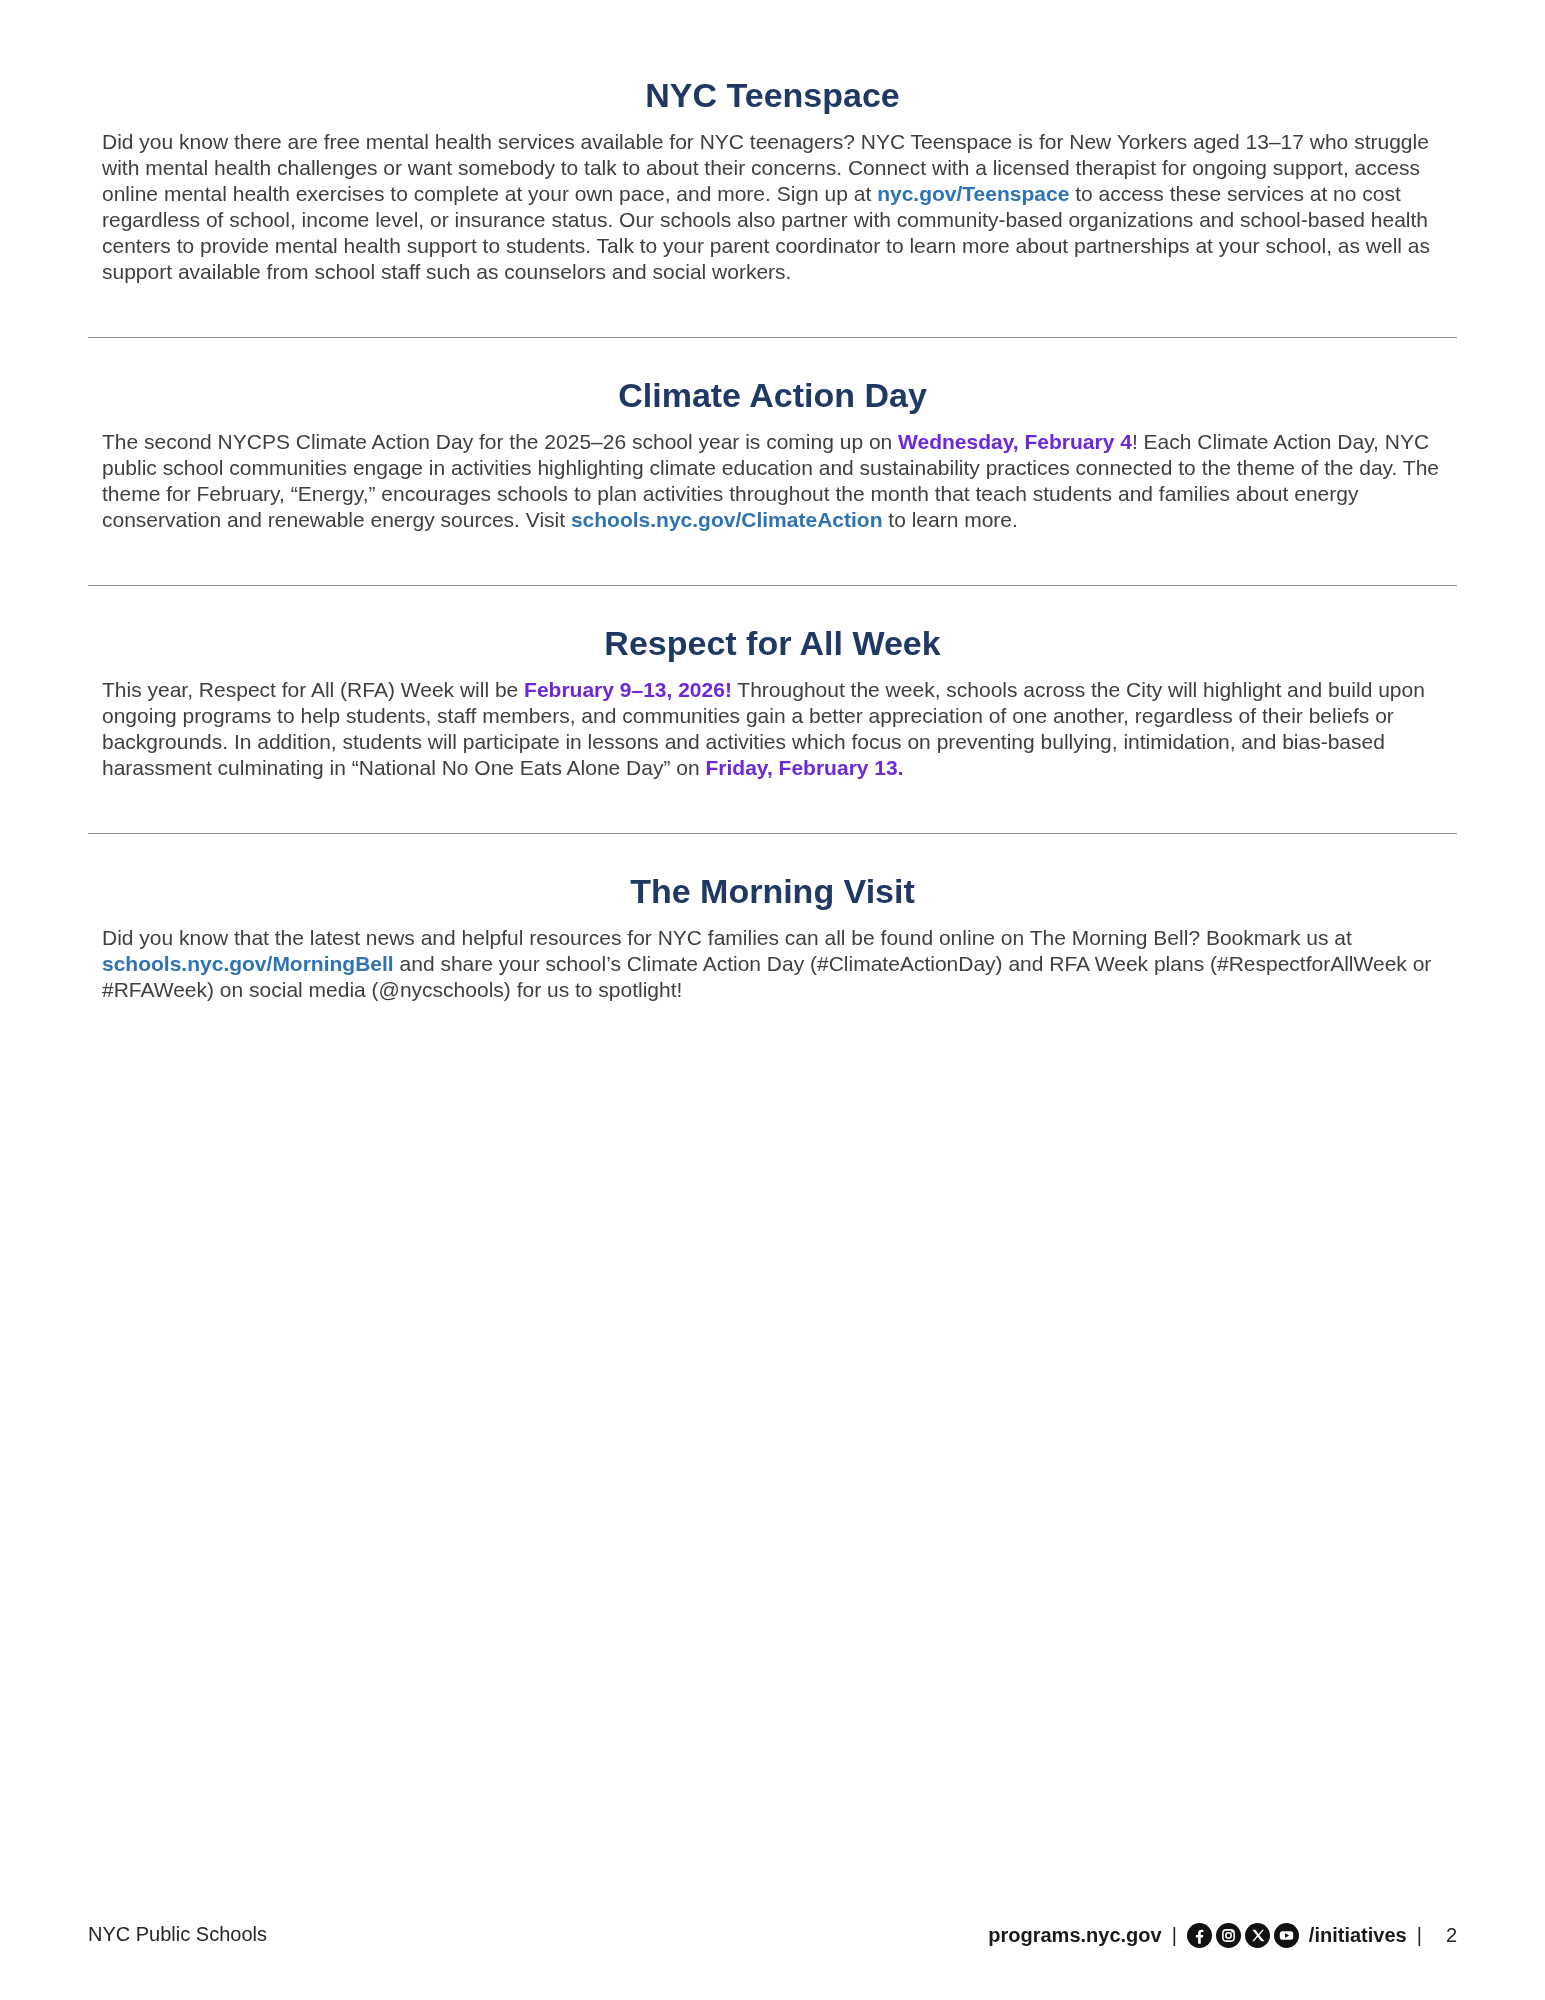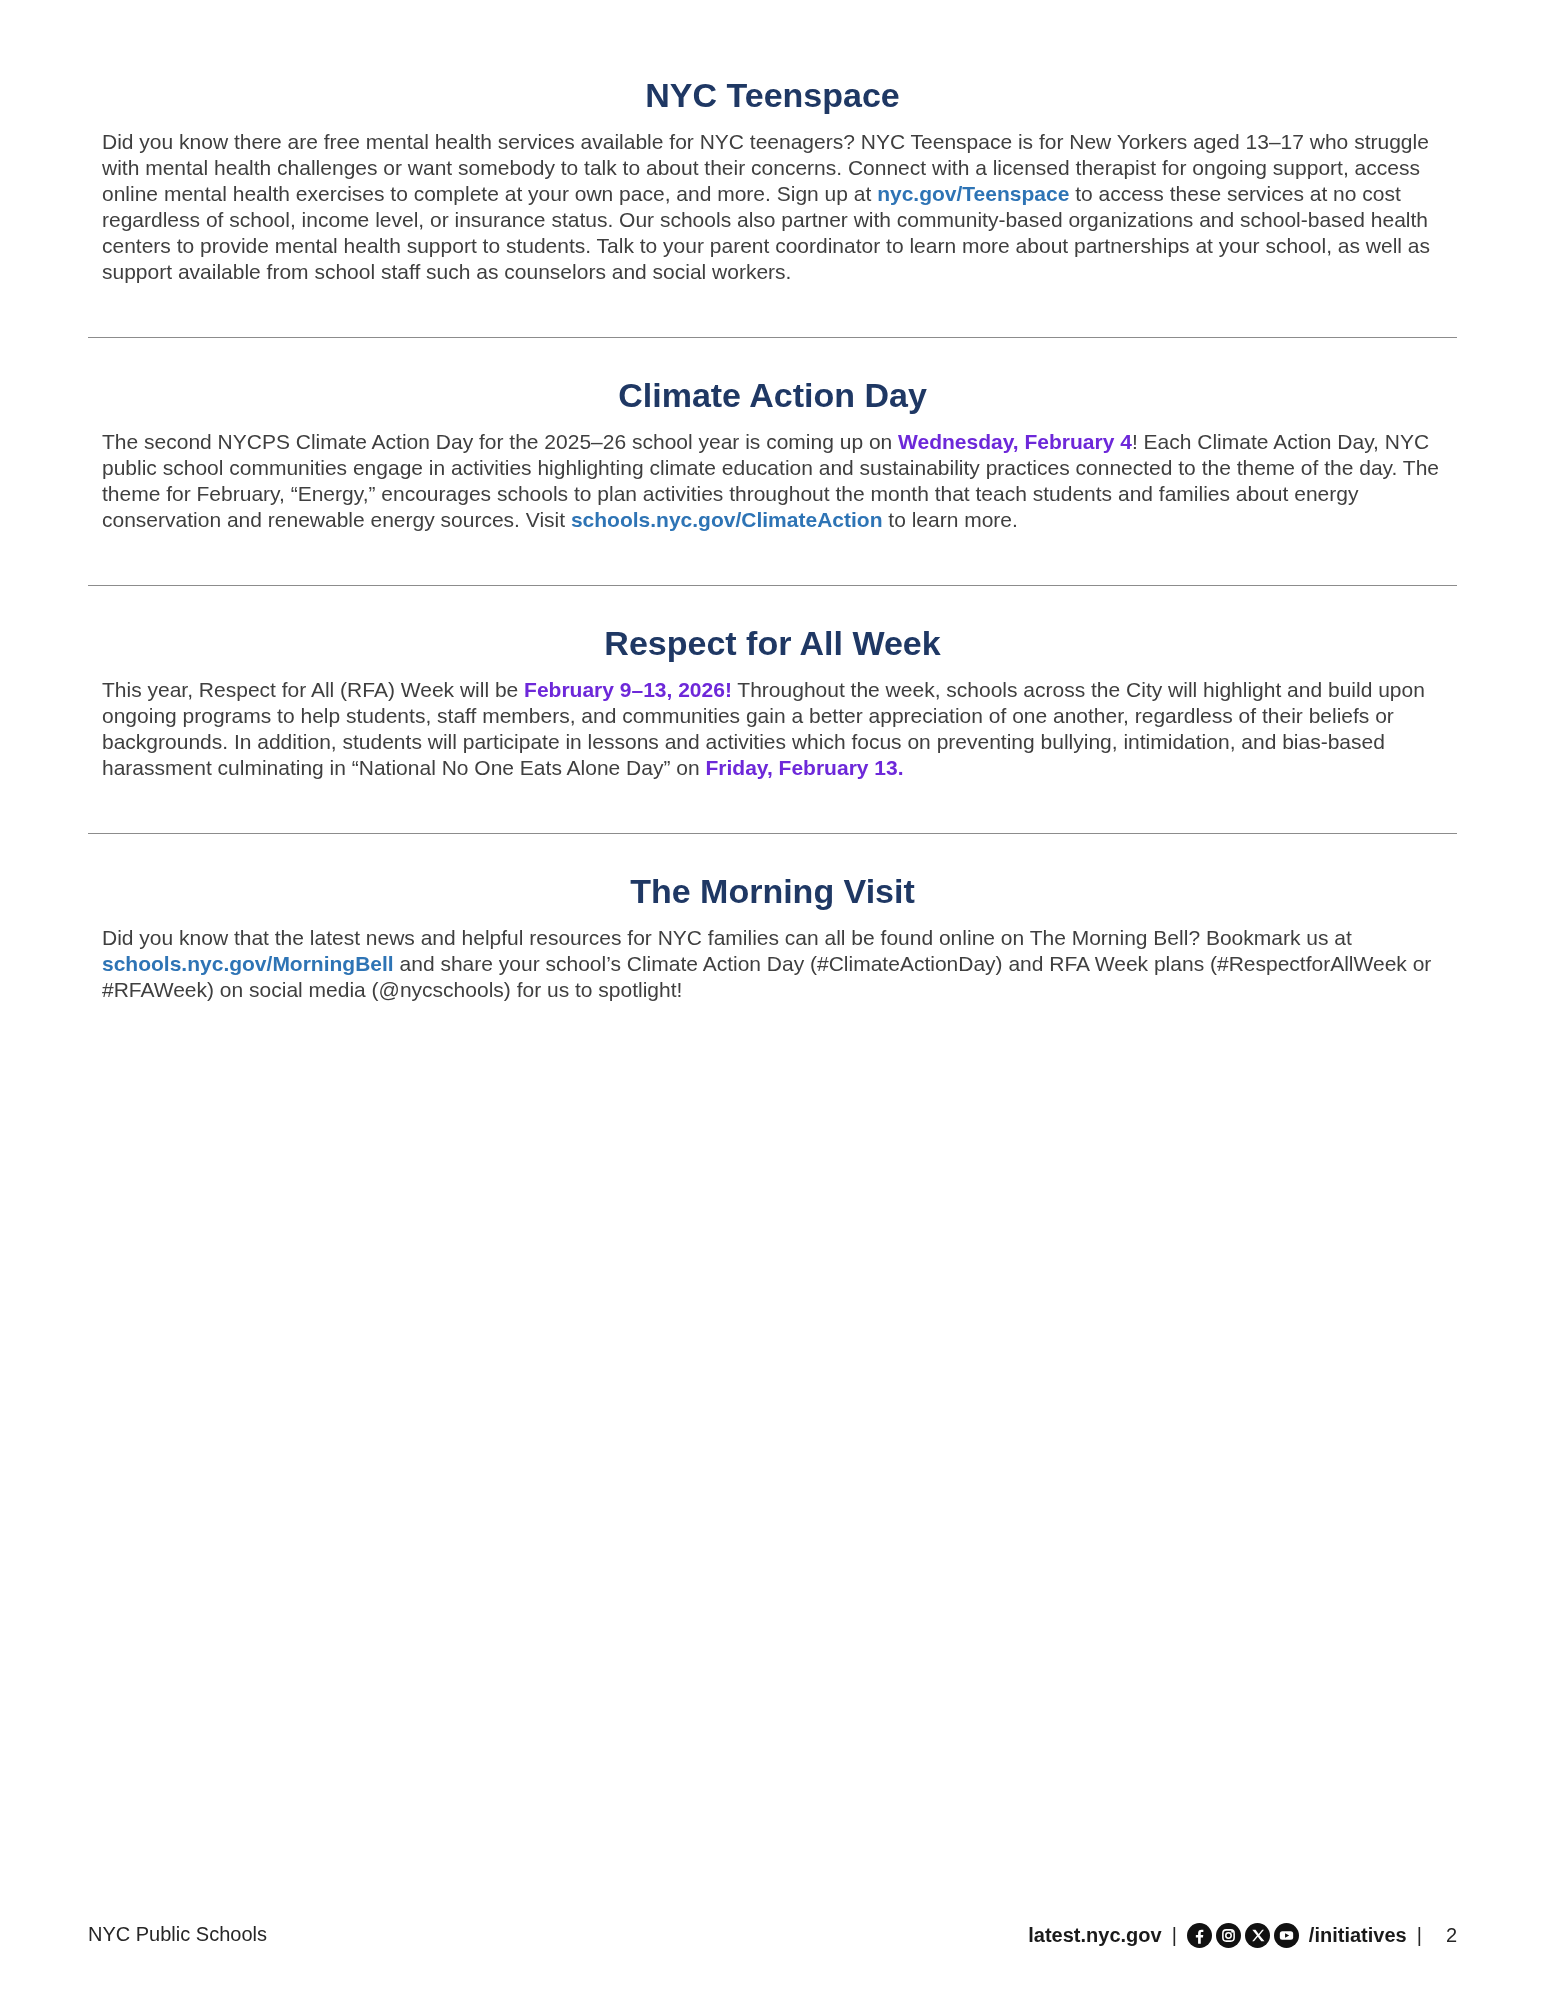--- a/index.html
+++ b/index.html
@@ -113,21 +113,21 @@
   <section>
     <h2 class="section-title">The Morning Visit</h2>
     <p class="body-text"><span>Did you know that the latest news and helpful resources for NYC families can all be found online on The Morning Bell? Bookmark us at </span><a class="link">schools.nyc.gov/MorningBell</a><span> and share your school’s Climate Action Day (#ClimateActionDay) and RFA Week plans (#RespectforAllWeek or #RFAWeek) on social media (@nycschools) for us to spotlight!</span></p>
   </section>
 
 </div>
 
 <footer class="footer">
   <div class="footer-left">NYC Public Schools</div>
   <div class="footer-right">
-    <span class="footer-bold">latest.nyc.gov</span>
+    <span class="footer-bold">programs.nyc.gov</span>
     <span class="footer-sep">|</span>
     <span class="social-icons">
       <svg class="soc" viewBox="0 0 24 24">
         <circle cx="12" cy="12" r="12" fill="#111111"></circle>
         <path d="M13.2 20v-6.2h2.1l0.32-2.4h-2.42v-1.54c0-0.7 0.2-1.18 1.2-1.18h1.3V6.5c-0.22-0.03-1-0.1-1.9-0.1-1.88 0-3.16 1.14-3.16 3.24v1.76H8.5v2.4h2.14V20h2.56z" fill="#ffffff"></path>
       </svg>
       <svg class="soc" viewBox="0 0 24 24">
         <circle cx="12" cy="12" r="12" fill="#111111"></circle>
         <rect x="6.6" y="6.6" width="10.8" height="10.8" rx="3.2" fill="none" stroke="#ffffff" stroke-width="1.5"></rect>
         <circle cx="12" cy="12" r="2.6" fill="none" stroke="#ffffff" stroke-width="1.5"></circle>

